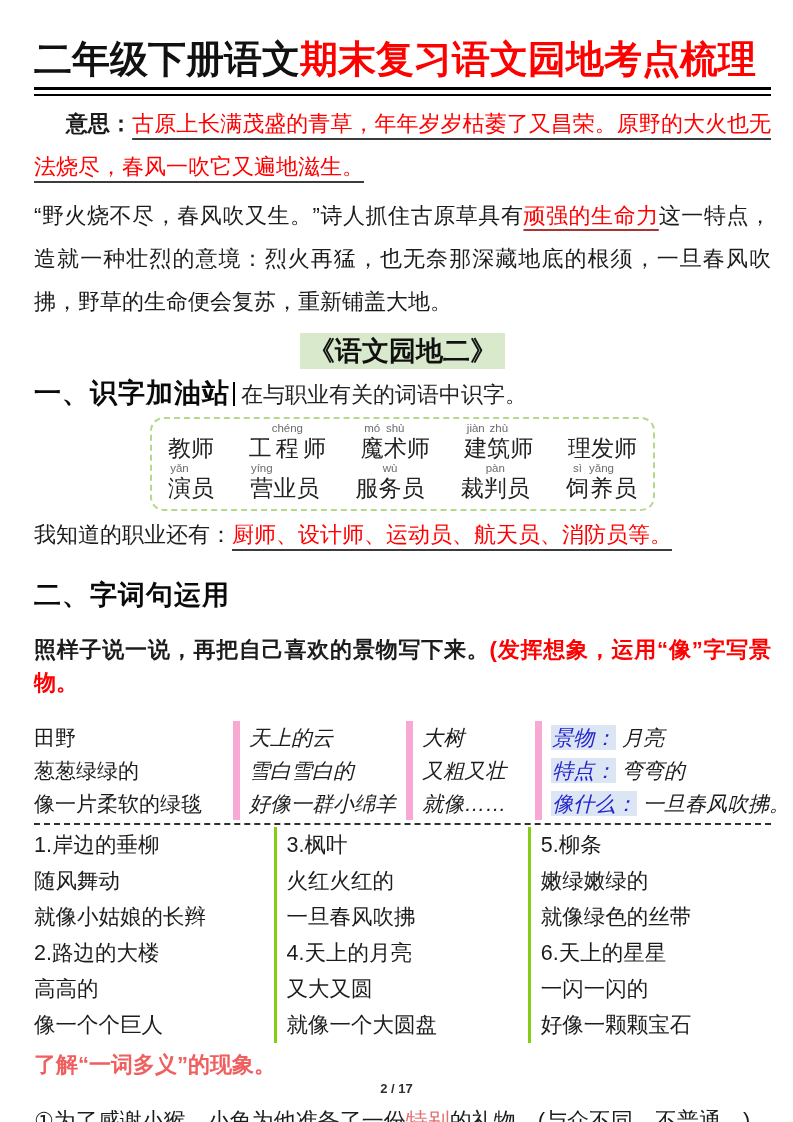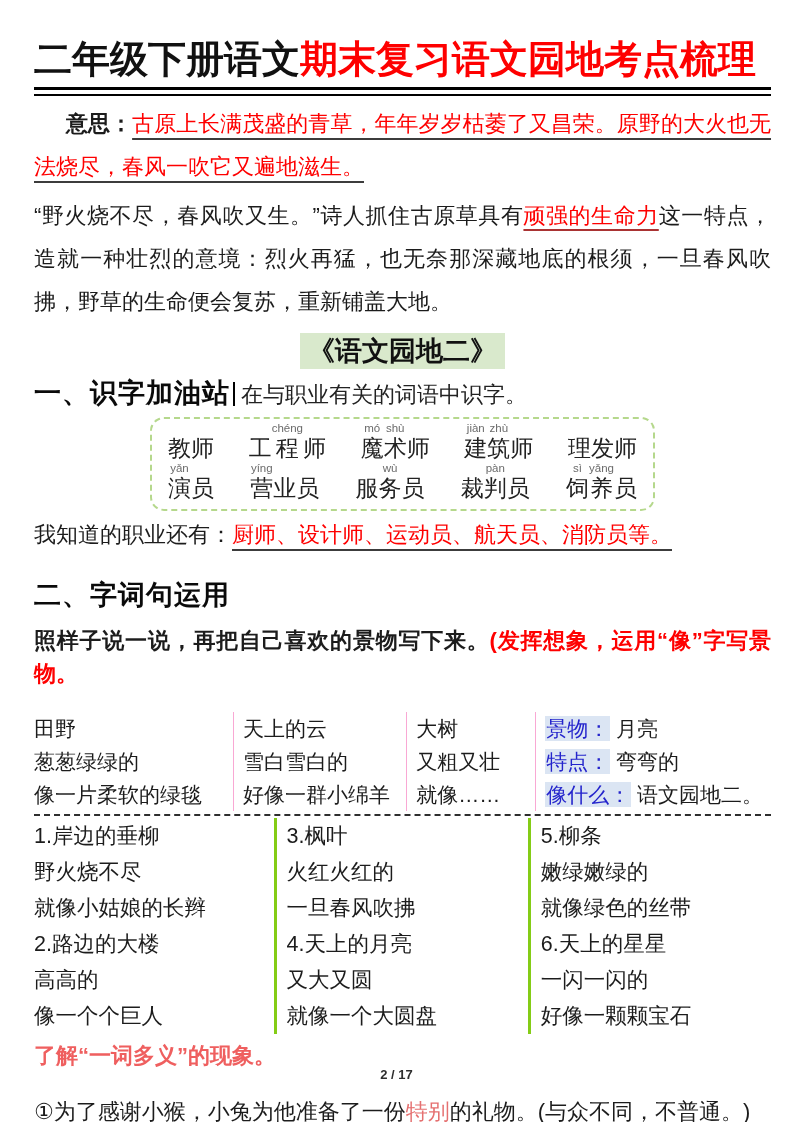--- a/index.html
+++ b/index.html
@@ -38,43 +38,43 @@
     padding:3px 16px 7px 16px; box-sizing:border-box;
   }
   .occ-row { display:flex; justify-content:space-between; align-items:flex-end; }
   .occ-word { display:inline-flex; }
   .occ-char { display:inline-flex; flex-direction:column; align-items:center; }
   .occ-pinyin { font-size:11.5px; line-height:13px; height:13px; color:#6b6b6b; }
   .occ-hanzi { font-size:23px; line-height:27px; color:#222; }
   
   .known { font-size:22px; line-height:40px; margin-top:2px; }
   
-  .instruction { font-size:22px; font-weight:bold; line-height:33px; margin-top:11px; text-align:justify; }
+  .instruction { font-size:22px; font-weight:bold; line-height:33px; margin-top:20px; text-align:justify; }
   
   .ex-table { display:flex; margin-top:10px; }
   .ex-col { box-sizing:border-box; padding-left:9px; }
   .ex-col:first-child { padding-left:0; }
-  .ex-col + .ex-col { border-left:1px solid #f9a8d4; }
+  .ex-col + .ex-col { border-left:7px solid #f9a8d4;font-style:italic; }
   .ex-col-1 { width:27%; } .ex-col-2 { width:23.5%; } .ex-col-3 { width:17.5%; } .ex-col-4 { width:32%; }
   .ex-line { font-size:21px; line-height:33px; white-space:nowrap; }
   .blue-label { color:var(--blue); background:var(--blue-bg); padding:1px 1px; }
   .dashed-rule { border-top:2px dashed #2e2e2e; margin:3px 0 0 0; }
   
   .ans-table { display:flex; margin-top:2px; }
   .ans-col { box-sizing:border-box; padding-left:10px; }
   .ans-col:first-child { padding-left:0; }
   .ans-col + .ans-col { border-left:3px solid #84cc16; }
   .ans-col-1 { width:32.5%; } .ans-col-2 { width:34.5%; } .ans-col-3 { width:33%; }
   .ans-line { font-size:21.5px; line-height:36px; white-space:nowrap; }
   
   .poly-head { font-size:22px; font-weight:bold; color:var(--salmon-dark); line-height:32px; margin-top:6px; }
   .poly-item { font-size:22px; line-height:35px; }
   .poly-item .hl { color:var(--salmon); }
   
-  .footer { position:absolute; left:0; bottom:40px; width:100%; text-align:center; font-size:13px; font-weight:bold; color:#2e2e2e; }
+  .footer { position:absolute; left:0; bottom:26px; width:100%; text-align:center; font-size:13px; font-weight:bold; color:#2e2e2e; }
 </style>
 </head>
 <body>
 
 <div class="page" style="--red: #fe0000; --salmon: #e57070; --salmon-dark: #ef5f5f; --blue: #2424cc; --blue-bg: #dbe5f3; --green-bg: #d9e9cc; --green-border: #b5d88c;">
 
   <div class="title">
     <span>二年级下册语文</span><span class="red-part">期末复习语文园地考点梳理</span>
   </div>
   <div class="title-rule"></div>
@@ -260,28 +260,28 @@
         <div class="ex-line">好像一群小绵羊</div>
       </div>
       <div class="ex-col ex-col-3">
         <div class="ex-line">大树</div>
         <div class="ex-line">又粗又壮</div>
         <div class="ex-line">就像……</div>
       </div>
       <div class="ex-col ex-col-4">
         <div class="ex-line"><span class="blue-label">景物：</span><span class=""> 月亮</span></div>
         <div class="ex-line"><span class="blue-label">特点：</span><span class=""> 弯弯的</span></div>
-        <div class="ex-line"><span class="blue-label">像什么：</span><span class=""> 语文园地二。</span></div>
+        <div class="ex-line"><span class="blue-label">像什么：</span><span class=""> 一旦春风吹拂。</span></div>
       </div>
     </div>
   <div class="dashed-rule"></div>
   <div class="ans-table">
       <div class="ans-col ans-col-1">
         <div class="ans-line">1.岸边的垂柳</div>
-        <div class="ans-line">野火烧不尽</div>
+        <div class="ans-line">随风舞动</div>
         <div class="ans-line">就像小姑娘的长辫</div>
         <div class="ans-line">2.路边的大楼</div>
         <div class="ans-line">高高的</div>
         <div class="ans-line">像一个个巨人</div>
       </div>
       <div class="ans-col ans-col-2">
         <div class="ans-line">3.枫叶</div>
         <div class="ans-line">火红火红的</div>
         <div class="ans-line">一旦春风吹拂</div>
         <div class="ans-line">4.天上的月亮</div>

